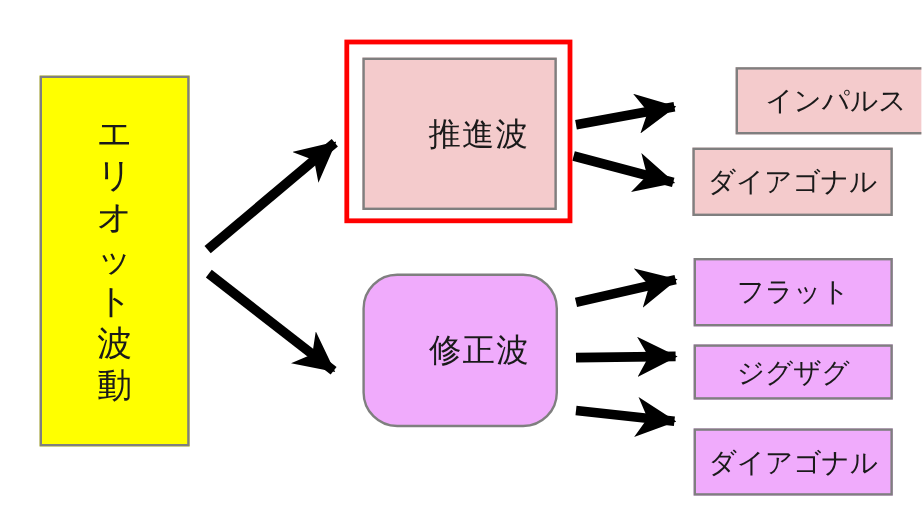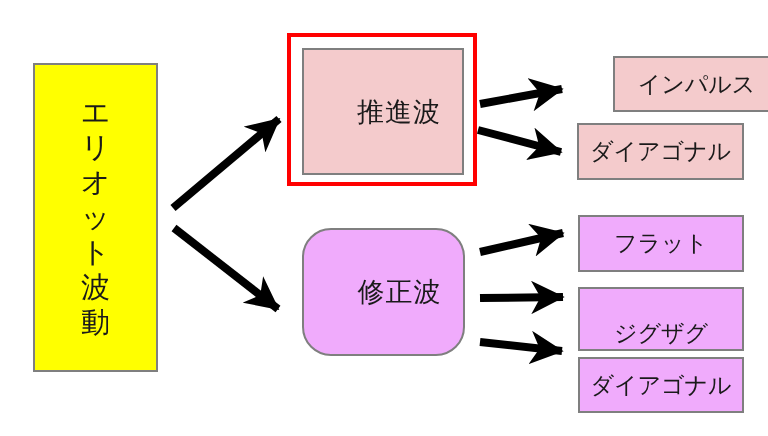--- a/index.html
+++ b/index.html
@@ -44,21 +44,21 @@
   }
   .root-box span { display: block; }
   .red-frame { left: 287px; top: 33px; width: 190px; height: 153px; }
   .mid-box { font-size: 27px; letter-spacing: 1px; padding-left: 32px; }
   .impulse-wave-box    { left: 302px; top: 48px;  width: 162px; height: 127px; }
   .corrective-wave-box { left: 302px; top: 228px; width: 163px; height: 128px; border-radius: 29px; }
   .leaf-box { font-size: 23px; letter-spacing: 0px; }
   .impulse-box  { left: 577px; top: 56px;  width: 167px; height: 56px; margin-left: 36px; }
   .diagonal-box { left: 577px; top: 123px; width: 167px; height: 57px; }
   .flat-box     { left: 578px; top: 215px; width: 166px; height: 57px; }
-  .zigzag-box   { left: 578px; top: 287px; width: 166px; height: 64px; align-items: flex-end; }
+  .zigzag-box   { left: 578px; top: 287px; width: 166px; height: 46px; }
   .triangle-box { left: 578px; top: 357px; width: 166px; height: 56px; }
 </style>
 </head>
 <body>
 
 <div class="canvas">
 
   <svg class="arrow-layer" width="768" height="436" viewBox="0 0 768 436" xmlns="http://www.w3.org/2000/svg">
     <defs>
       <marker id="ah" viewBox="0 0 10 10" refX="9.5" refY="5" markerWidth="4.2" markerHeight="4.2" orient="auto">

